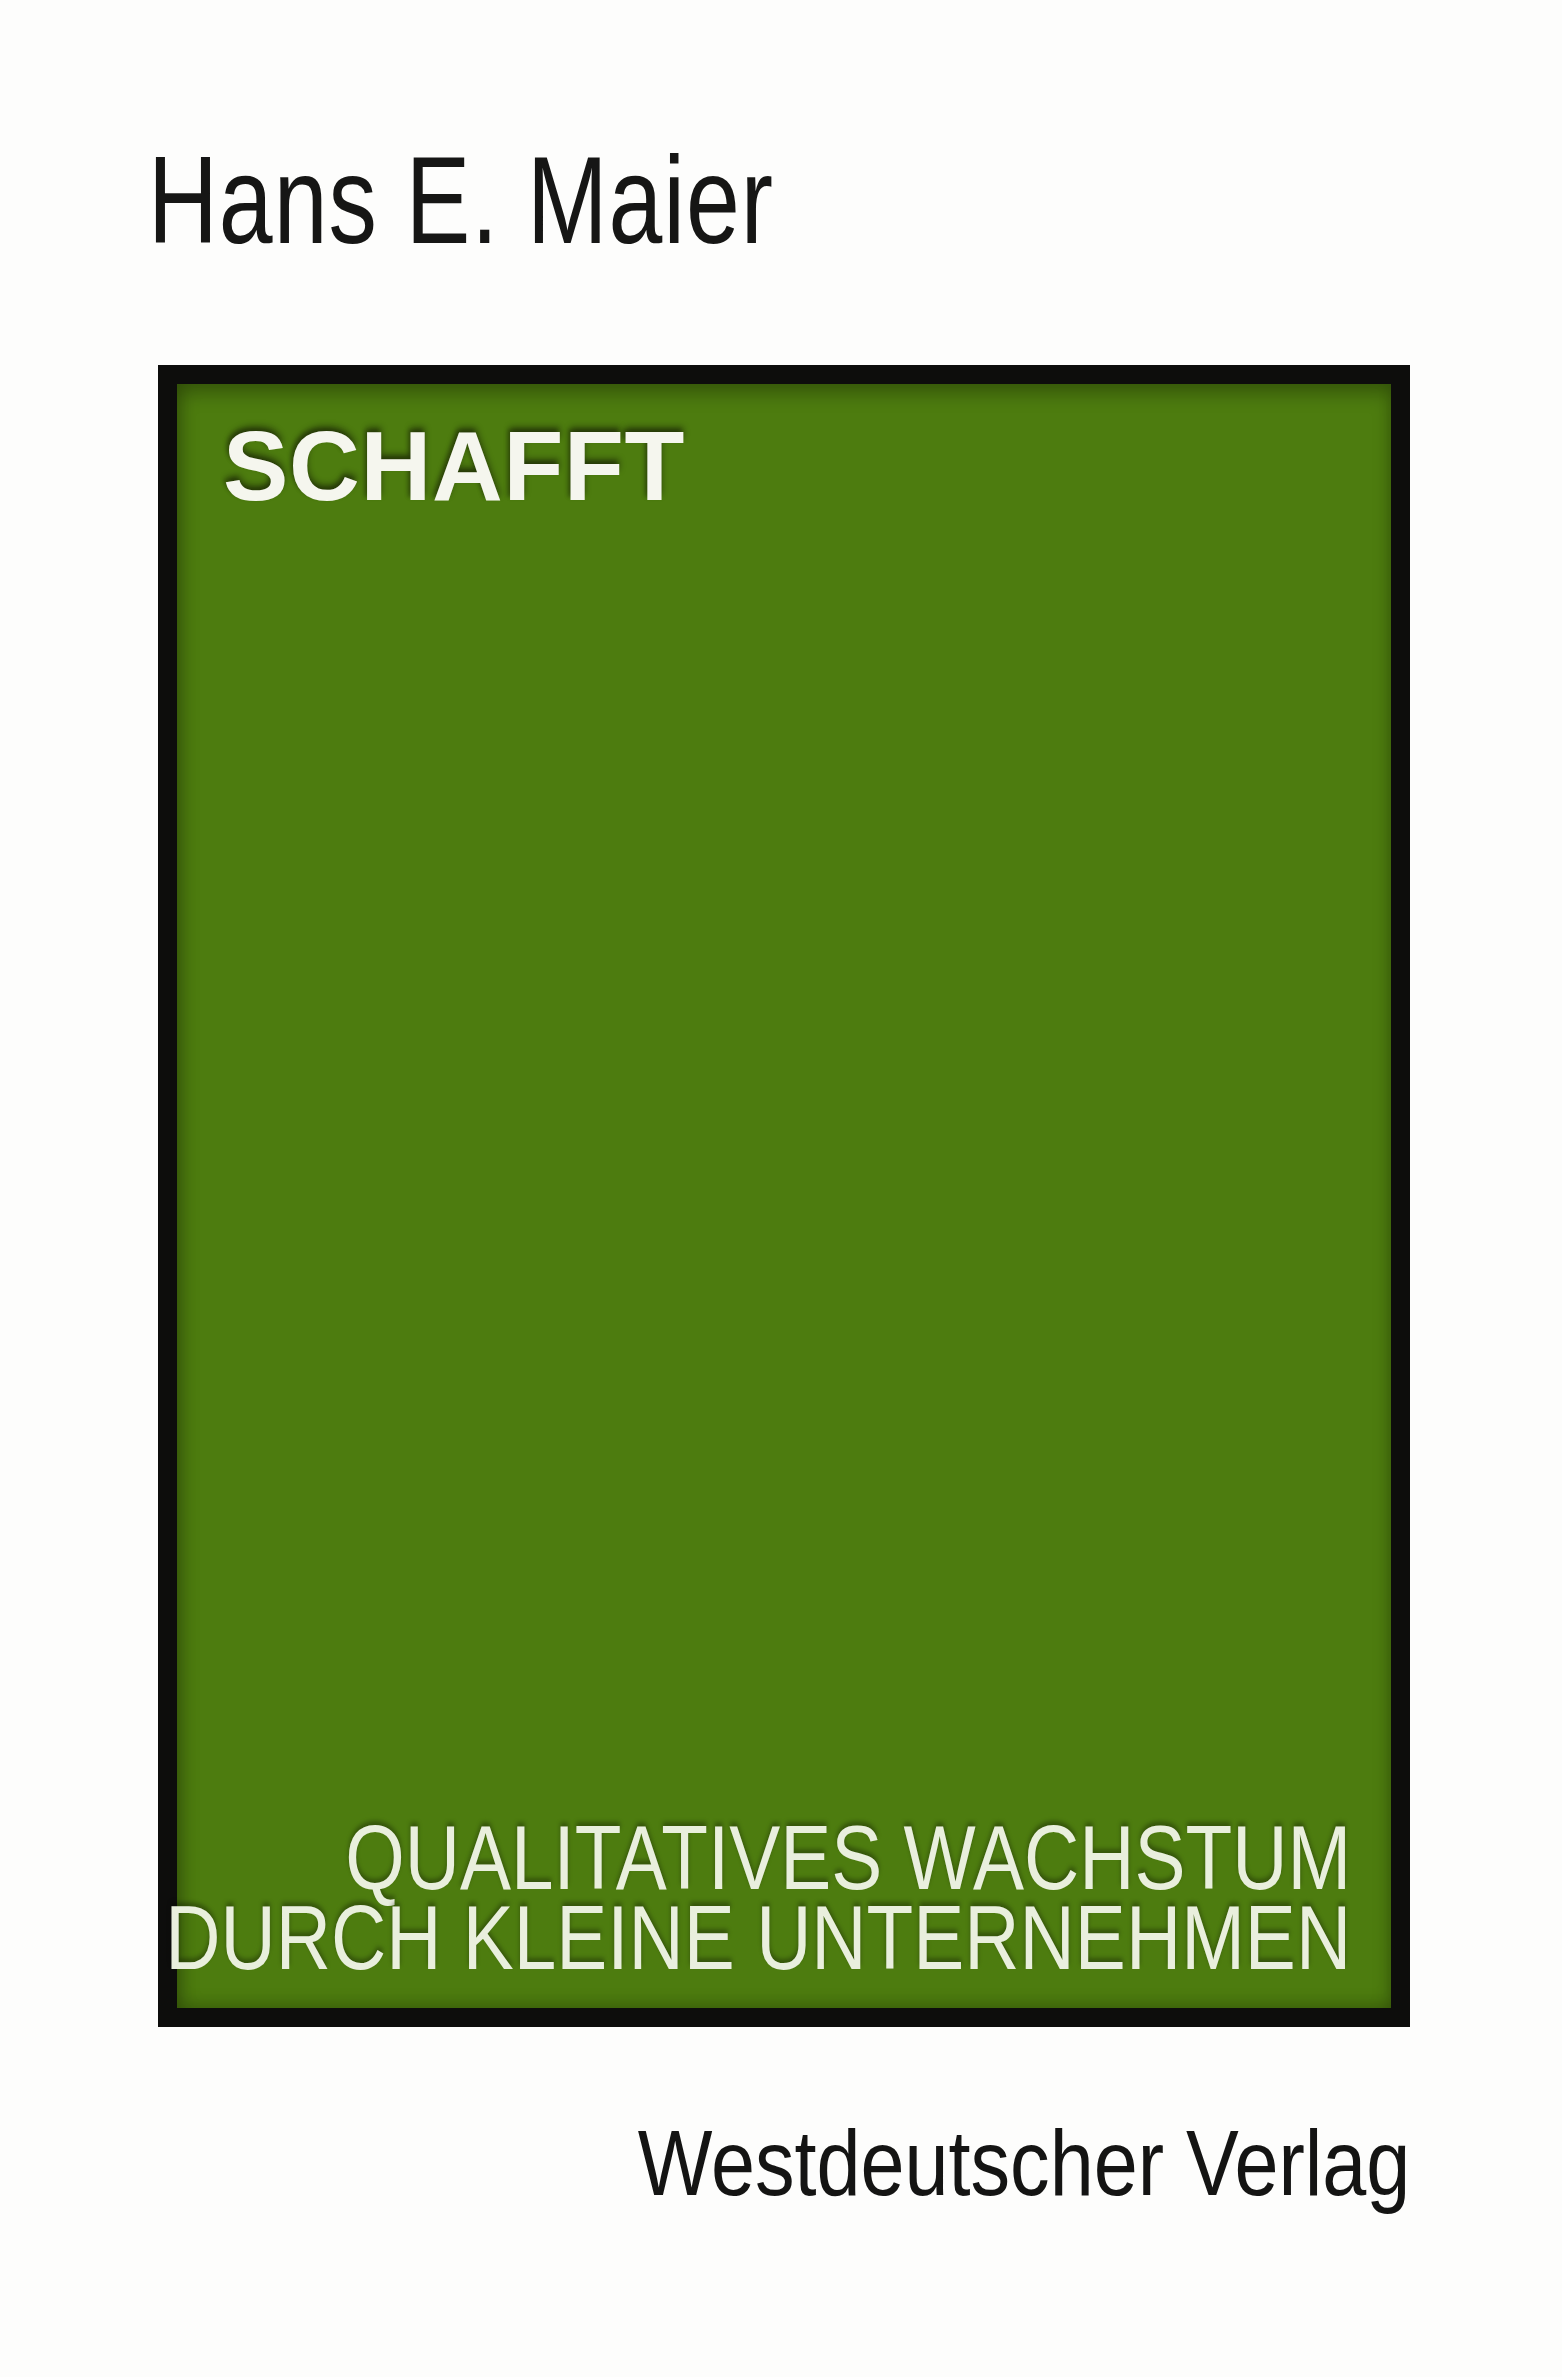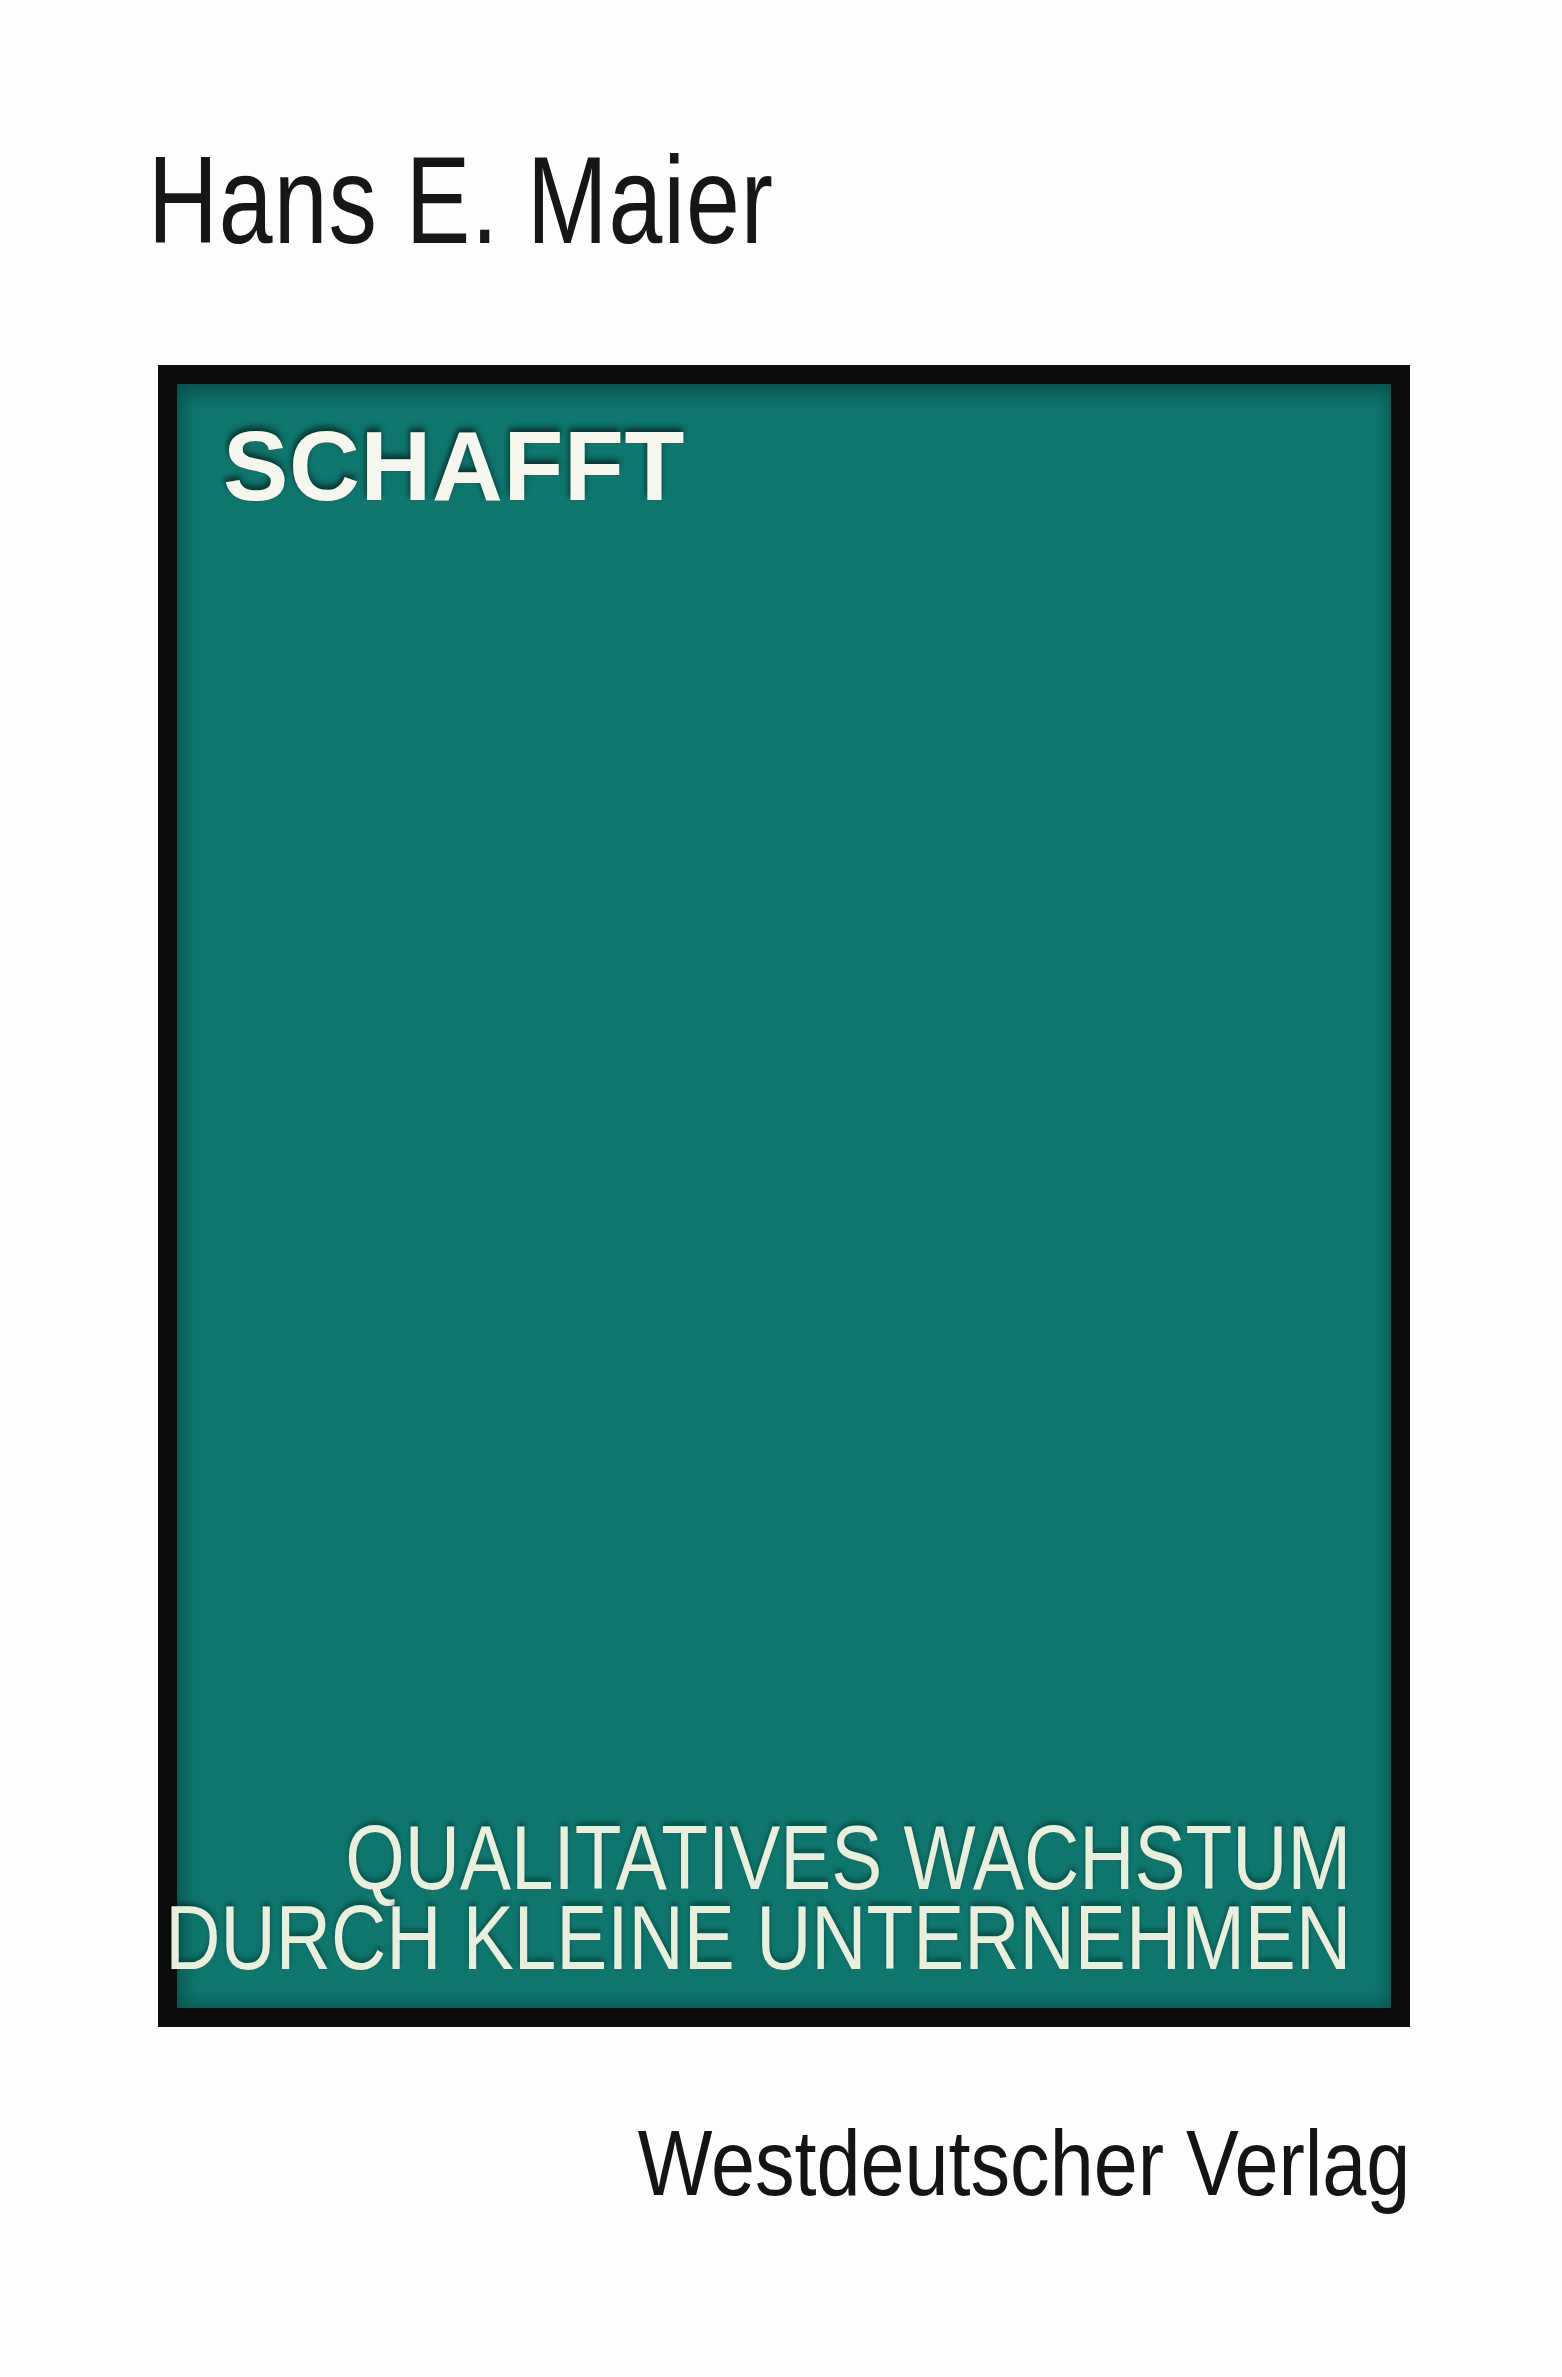--- a/index.html
+++ b/index.html
@@ -31,21 +31,21 @@
 
   
   .panel {
     position: absolute;
     left: 158px;
     top: 365px;
     width: 1252px;
     height: 1662px;
     box-sizing: border-box;
     border: 19.5px solid #0d0d0c;
-    background: #0f766e;
+    background: #4d7c0f;
     box-shadow: inset 0 10.4px 18px rgba(0,0,0,0.25),
                 inset 9px 0 15.6px rgba(0,0,0,0.10),
                 inset 0 -7.8px 14.3px rgba(0,0,0,0.12);
   }
 
   
   .title {
     position: absolute;
     left: 46px;
     top: 40px;

